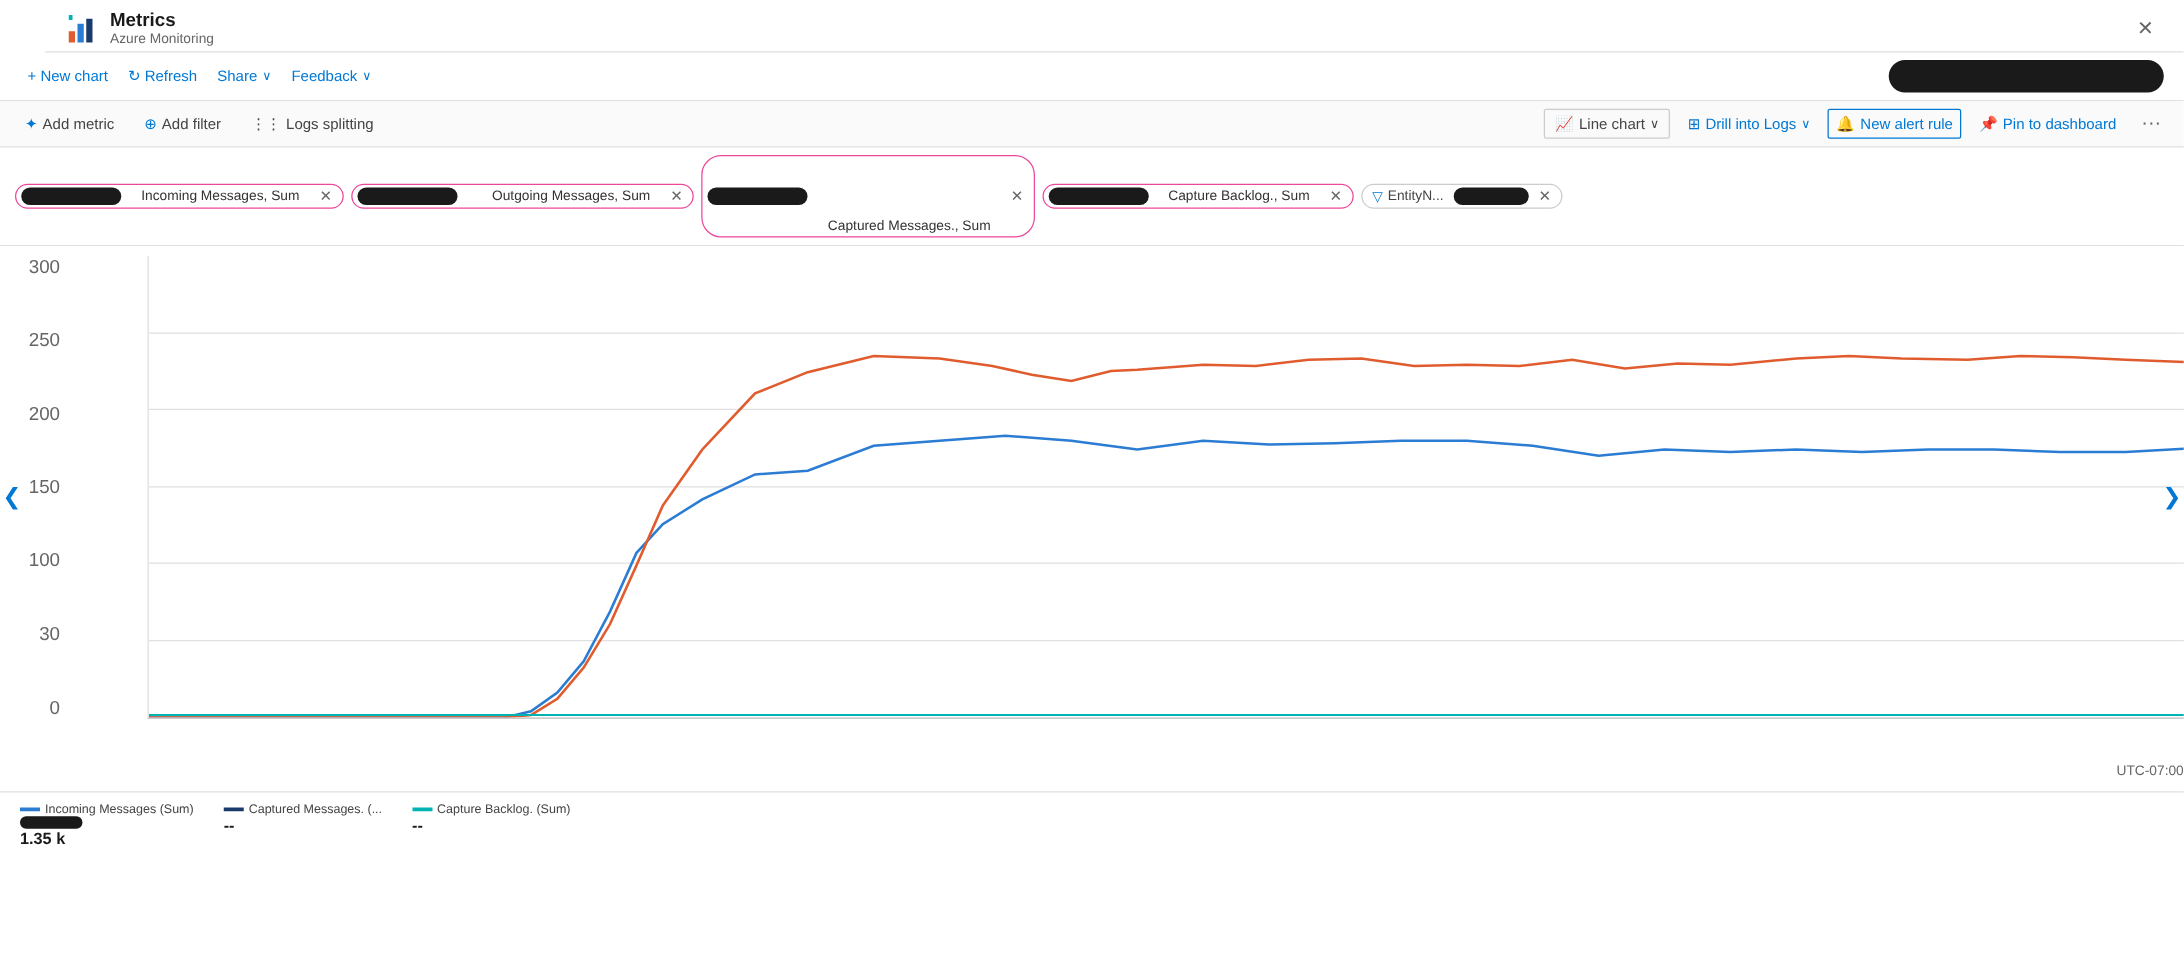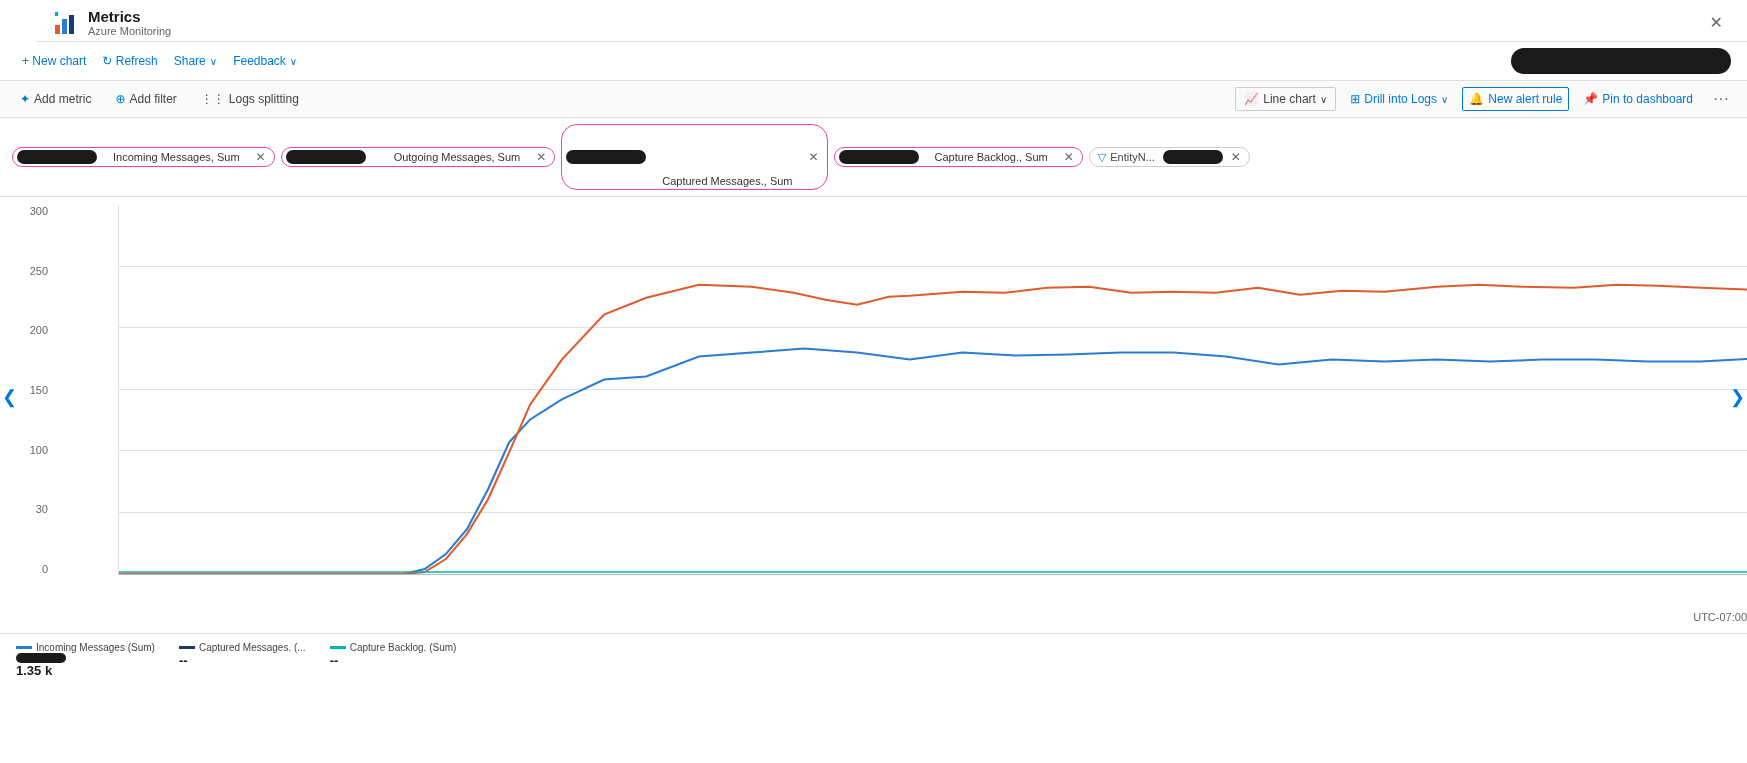--- a/index.html
+++ b/index.html
@@ -77,21 +77,21 @@
     .filter-icon { color: #0078d4; font-size: 11px; }
     .redacted-pill {
       display: inline-block; background: #1a1a1a; border-radius: 10px;
       width: 80px; height: 14px; vertical-align: middle;
     }
     .chart-wrapper {
       position: relative; width: 100%; height: 400px;
       padding-left: 60px; padding-right: 20px;
     }
     .y-label {
-      font-size: 11px; color: #666; text-align: right; padding-right: 8px;
+      font-size: 15px; color: #666; text-align: right; padding-right: 8px;
     }
     .chart-plot {
       position: relative; width: 100%; height: 370px; border-bottom: 1px solid #ccc;
       overflow: hidden;
     }
     .grid-line {
       position: absolute; left: 0; right: 0; border-top: 1px solid #e8e8e8;
     }
     .nav-arrow {
       position: absolute; top: 50%; transform: translateY(-50%);

